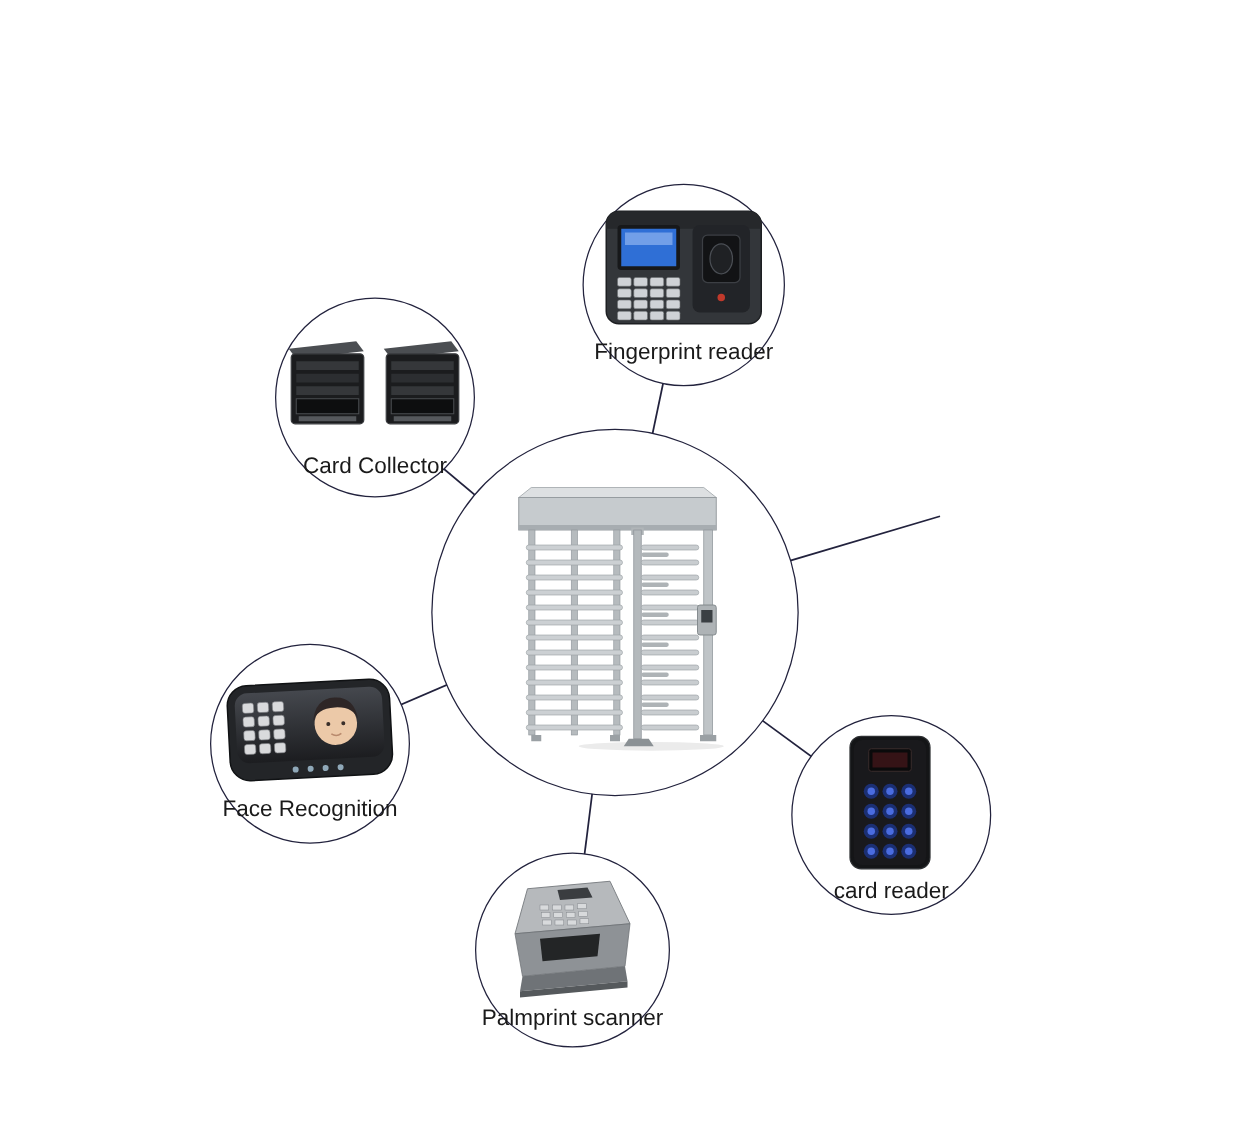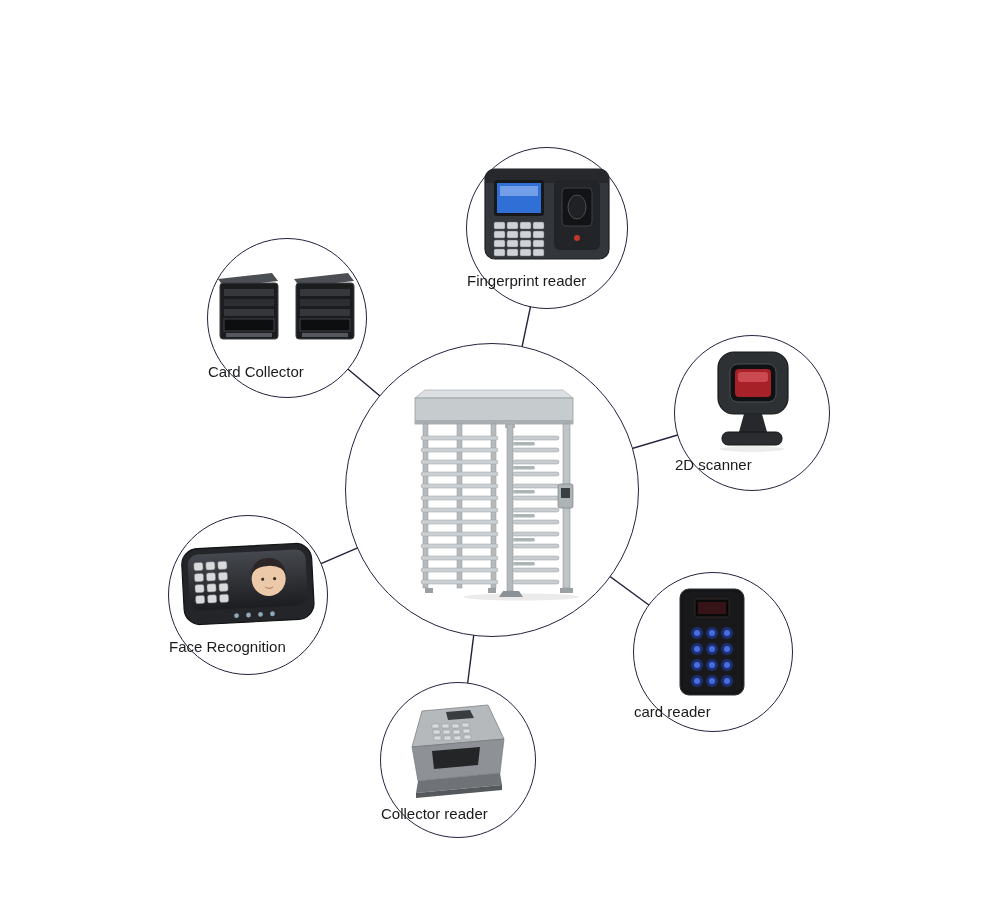--- a/index.html
+++ b/index.html
@@ -34,21 +34,22 @@
   }
   .node .device {
     position: absolute;
     left: 50%;
     transform: translateX(-50%);
   }
   .node .label {
     position: absolute;
     left: 0;
     width: 100%;
-    font-size: 15px;
+    text-align: center;
+    font-size: 18px;
     line-height: 18px;
     color: var(--label-color, #1a1a1a);
     white-space: nowrap;
   }
 </style>
 </head>
 <body>
 
 <div class="canvas">
 
@@ -146,21 +147,21 @@
       <rect x="36" y="81" width="11" height="7" rx="1.5" fill="#cfd2d6" stroke="#6a6d71" stroke-width="0.5"></rect>
       <rect x="49" y="81" width="11" height="7" rx="1.5" fill="#cfd2d6" stroke="#6a6d71" stroke-width="0.5"></rect>
       <rect x="70" y="12" width="46" height="70" rx="6" fill="#222428"></rect>
       <rect x="78" y="20" width="30" height="38" rx="4" fill="#121315" stroke="#3c3f44" stroke-width="1"></rect>
       <ellipse cx="93" cy="39" rx="9" ry="12" fill="#1f2124" stroke="#4a4e54" stroke-width="1"></ellipse>
       <circle cx="93" cy="70" r="3" fill="#c0392b"></circle>
     </svg>
     <div class="label" style="bottom:18px;">Fingerprint reader</div>
   </div>
 
-  <div class="node" style="left:207px; top:238px; width:160px; height:160px;">
+  <div class="node" style="left:220px; top:238px; width:160px; height:160px;">
     <svg class="device" style="top:26px;" width="150" height="84" viewBox="0 0 150 84">
       <g>
         <polygon points="6,14 60,8 66,16 12,22" fill="#4b4e52"></polygon>
         <rect x="8" y="18" width="58" height="56" rx="3" fill="#1b1c1e" stroke="#3c3e41" stroke-width="1"></rect>
         <rect x="12" y="24" width="50" height="7" fill="#35373a"></rect>
         <rect x="12" y="34" width="50" height="7" fill="#2c2e31"></rect>
         <rect x="12" y="44" width="50" height="7" fill="#35373a"></rect>
         <rect x="12" y="54" width="50" height="12" fill="#0d0e0f" stroke="#4b4e52" stroke-width="0.8"></rect>
         <rect x="14" y="68" width="46" height="4" fill="#55585c"></rect>
       </g>
@@ -170,32 +171,20 @@
         <rect x="12" y="24" width="50" height="7" fill="#35373a"></rect>
         <rect x="12" y="34" width="50" height="7" fill="#2c2e31"></rect>
         <rect x="12" y="44" width="50" height="7" fill="#35373a"></rect>
         <rect x="12" y="54" width="50" height="12" fill="#0d0e0f" stroke="#4b4e52" stroke-width="0.8"></rect>
         <rect x="14" y="68" width="46" height="4" fill="#55585c"></rect>
       </g>
     </svg>
     <div class="label" style="bottom:16px;">Card Collector</div>
   </div>
 
-  <div class="node" style="left:674px; top:335px; width:156px; height:156px;">
-    <svg class="device" style="top:12px;" width="92" height="112" viewBox="0 0 92 112">
-      <rect x="12" y="4" width="70" height="62" rx="16" fill="#2e3134" stroke="#17191b" stroke-width="1.2"></rect>
-      <rect x="24" y="16" width="46" height="38" rx="8" fill="#101113" stroke="#4b4f54" stroke-width="1"></rect>
-      <rect x="29" y="21" width="36" height="28" rx="4" fill="#a62128"></rect>
-      <rect x="32" y="24" width="30" height="10" rx="3" fill="#d4555b" opacity="0.8"></rect>
-      <path d="M38 66 L56 66 L61 84 L33 84 Z" fill="#26282b"></path>
-      <rect x="16" y="84" width="60" height="13" rx="6" fill="#2b2d30" stroke="#141617" stroke-width="1"></rect>
-      <ellipse cx="46" cy="101" rx="32" ry="3" fill="#ececec"></ellipse>
-    </svg>
-    <div class="label" style="bottom:16px;">2D scanner</div>
-  </div>
 
   <div class="node" style="left:633px; top:572px; width:160px; height:160px;">
     <svg class="device" style="top:14px;" width="72" height="112" viewBox="0 0 72 112">
       <rect x="3" y="2" width="64" height="106" rx="9" fill="#141517" stroke="#2e3033" stroke-width="1"></rect>
       <rect x="6" y="5" width="58" height="100" rx="7" fill="#1c1d20" opacity="0.6"></rect>
       <rect x="18" y="12" width="34" height="18" rx="2" fill="#0a0a0b" stroke="#3a2c2c" stroke-width="0.8"></rect>
       <rect x="21" y="15" width="28" height="12" fill="#351316"></rect>
       <circle cx="20" cy="46" r="6" fill="#1b2f73"></circle>
         <circle cx="20" cy="46" r="3" fill="#4a6ce0"></circle>
       <circle cx="35" cy="46" r="6" fill="#1b2f73"></circle>
@@ -273,16 +262,16 @@
       <rect x="61" y="28" width="7" height="4" fill="#d8dadc" stroke="#85898d" stroke-width="0.4"></rect>
       <rect x="32" y="35" width="7" height="4" fill="#d8dadc" stroke="#85898d" stroke-width="0.4"></rect>
       <rect x="42" y="35" width="7" height="4" fill="#d8dadc" stroke="#85898d" stroke-width="0.4"></rect>
       <rect x="52" y="35" width="7" height="4" fill="#d8dadc" stroke="#85898d" stroke-width="0.4"></rect>
       <rect x="62" y="34" width="7" height="4" fill="#d8dadc" stroke="#85898d" stroke-width="0.4"></rect>
       <polygon points="10,46 102,38 98,72 16,80" fill="#8e9296" stroke="#6c7074" stroke-width="0.6"></polygon>
       <polygon points="30,50 78,46 76,64 32,68" fill="#232526"></polygon>
       <polygon points="16,80 98,72 100,84 14,92" fill="#6f7377"></polygon>
       <polygon points="14,92 100,84 100,89 14,97" fill="#55595c"></polygon>
     </svg>
-    <div class="label" style="bottom:14px;">Collector reader</div>
+    <div class="label" style="bottom:14px;">Palmprint scanner</div>
   </div>
 
 </div>
 
 </body></html>

